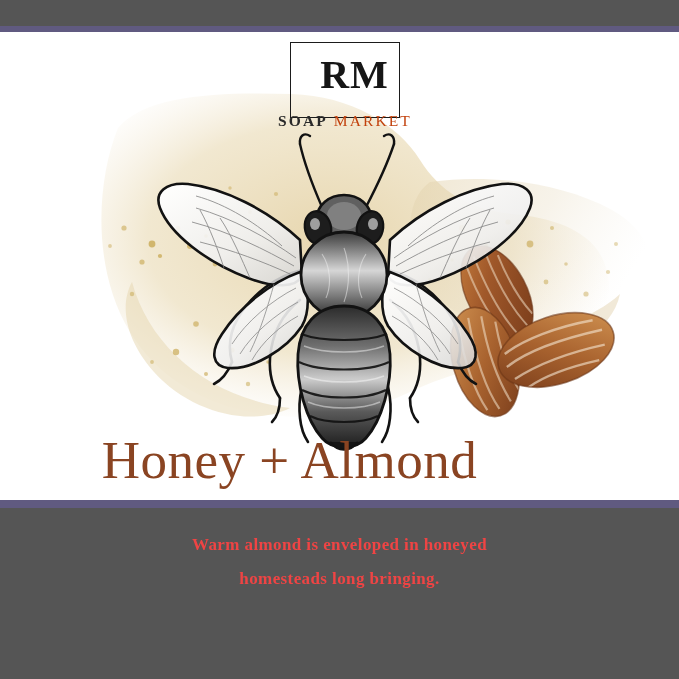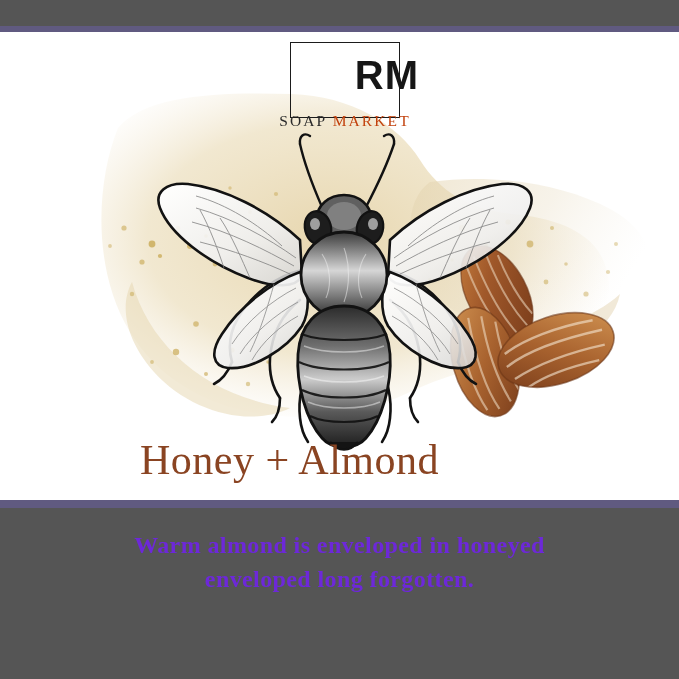--- a/index.html
+++ b/index.html
@@ -13,36 +13,36 @@
   .band-purple-bottom{position:absolute;left:0;top:500px;width:679px;height:8px;background:#605a80;}
   .band-gray-bottom{position:absolute;left:0;top:508px;width:679px;height:171px;background:#555555;}
 
   
   .art{position:absolute;left:0;top:32px;width:679px;height:468px;background:#ffffff;overflow:hidden;}
   .art svg{position:absolute;left:0;top:0;}
 
   
   .logo{position:absolute;left:0;top:36px;width:679px;height:92px;}
   .logo-box{position:absolute;left:290px;top:6px;width:110px;height:76px;border:1.6px solid #1b1b1b;box-sizing:border-box;}
-  .logo-rm{position:absolute;left:290px;top:16px;width:129px;text-align:right;
-           font-family:Liberation Sans, sans-serif;font-size:40px;font-weight:700;color:#161616;
+  .logo-rm{position:absolute;left:290px;top:16px;width:129px;text-align:center;
+           font-family:Liberation Serif, serif;font-size:40px;font-weight:700;color:#161616;
            letter-spacing:1px;line-height:46px;}
   .logo-sub{position:absolute;left:190px;top:76px;width:310px;text-align:center;
             font-family:"Liberation Serif",serif;font-size:15.5px;color:#2a2a2a;letter-spacing:2.1px;}
-  .logo-sub .soap{font-weight:400;}
+  .logo-sub .soap{font-weight:700;}
   .logo-sub .market{font-weight:400;color:#c2410c;}
 
   
   .title{position:absolute;left:0;top:434px;width:579px;text-align:center;
-         font-family:"Liberation Serif",serif;font-size:42px;color:#8a4422;
+         font-family:"Liberation Serif",serif;font-size:53px;color:#8a4422;
          letter-spacing:0.5px;line-height:52px;}
 
   
   .desc{position:absolute;left:72px;top:528px;width:535px;text-align:center;
-        font-family:"Liberation Serif",serif;font-weight:700;font-size:24px;color:#6d28d9;
+        font-family:"Liberation Serif",serif;font-weight:700;font-size:17px;color:#ef4444;
         line-height:34px;letter-spacing:0.4px;}
   .desc .ln{display:block;}
 </style>
 </head>
 <body>
 
 <div id="label">
 
   <div class="band-gray-top"></div>
   <div class="band-purple-top"></div>
@@ -294,16 +294,16 @@
     <div class="logo-sub"><span class="soap">SOAP</span> <span class="market">MARKET</span></div>
   </div>
 
   <div class="title">Honey + Almond</div>
 
   <div class="band-purple-bottom"></div>
   <div class="band-gray-bottom"></div>
 
   <div class="desc">
     <span class="ln">Warm almond is enveloped in honeyed</span>
-    <span class="ln">enveloped long forgotten.</span>
+    <span class="ln">homesteads long bringing.</span>
   </div>
 
 </div>
 
 </body></html>

